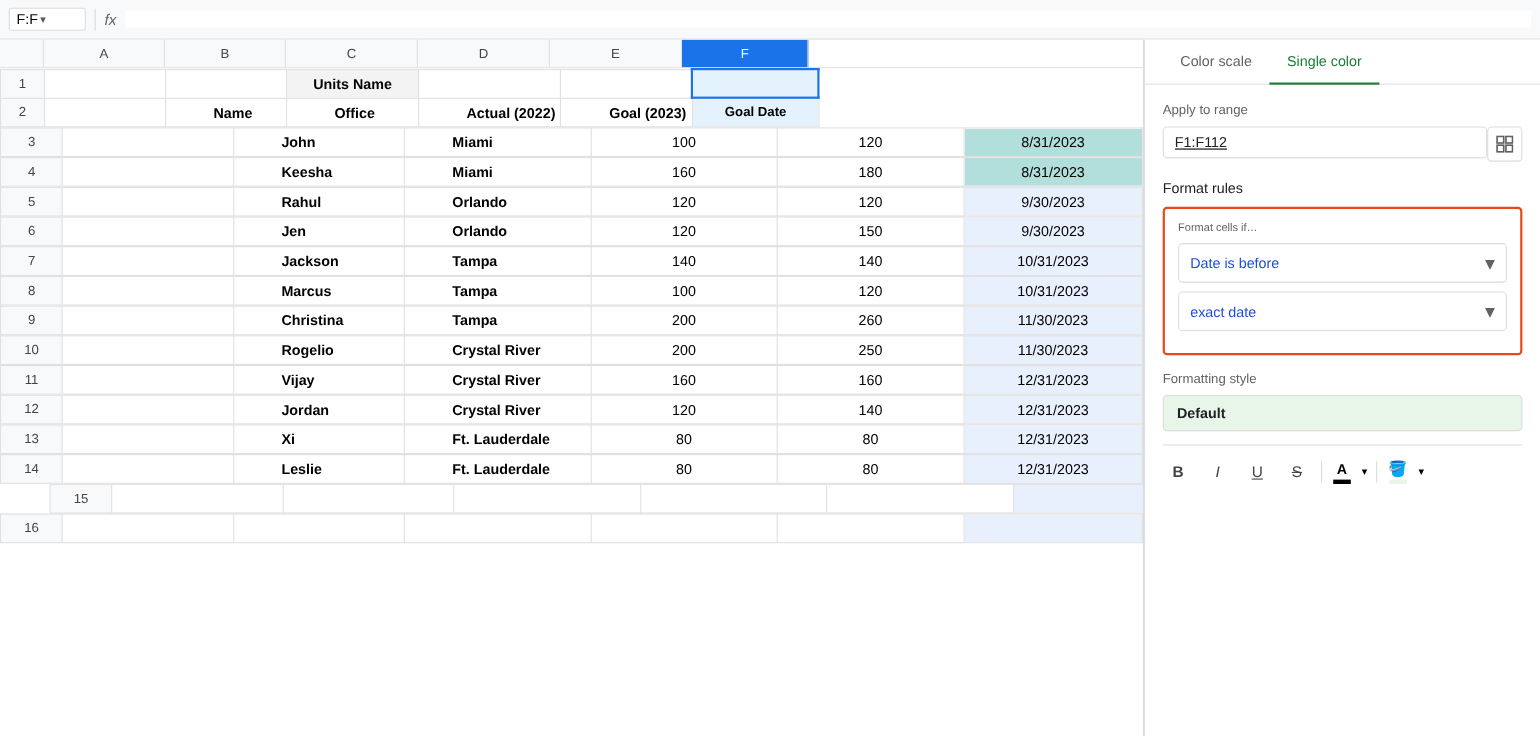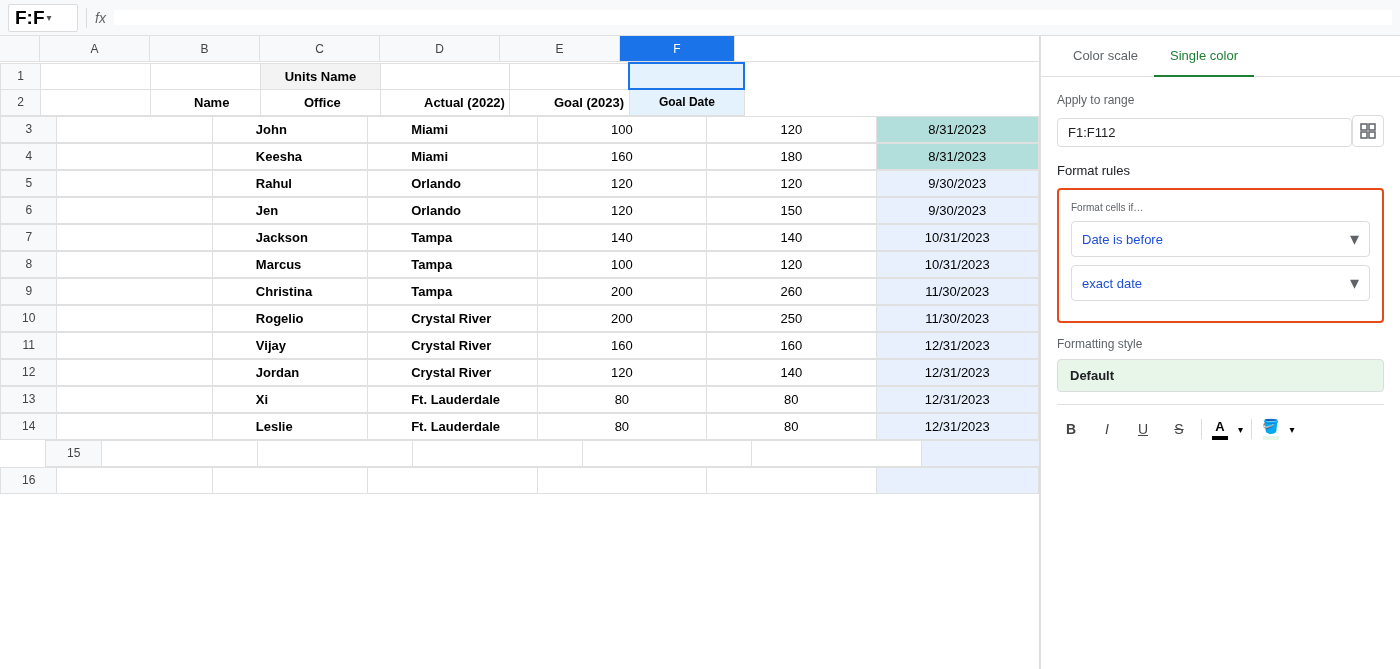--- a/index.html
+++ b/index.html
@@ -8,21 +8,21 @@
     
     .top-bar {
       display: flex; align-items: center; height: 36px; border-bottom: 1px solid #e0e0e0;
       padding: 0 8px; gap: 4px; background: #f8f9fa;
     }
     .cell-ref {
       display: flex; align-items: center; gap: 2px;
       border: 1px solid #dadce0; border-radius: 2px;
       padding: 2px 6px; min-width: 70px; background: #fff;
     }
-    .cell-ref-text { font-size: 19px; font-weight: bold; }
+    .cell-ref-text { font-size: 13px; }
     .cell-ref-arrow { font-size: 10px; color: #555; }
     .formula-divider { width: 1px; height: 20px; background: #dadce0; margin: 0 4px; }
     .fx-icon { color: #666; font-style: italic; font-size: 14px; margin-right: 4px; }
     .formula-bar { flex: 1; border: none; outline: none; font-size: 13px; padding: 0 4px; }
 
     
     .main { display: flex; flex: 1; overflow: hidden; }
 
     
     .spreadsheet { flex: 1; overflow: hidden; display: flex; flex-direction: column; border-right: 1px solid #dadce0; }
@@ -68,21 +68,21 @@
       border-bottom: 2px solid transparent; margin-bottom: -1px;
     }
     .panel-tab.active { color: #1e7e34; border-bottom: 2px solid #1e7e34; font-weight: 500; }
 
     .panel-body { padding: 16px; flex: 1; }
 
     .panel-label { font-size: 12px; color: #5f6368; margin-bottom: 8px; margin-top: 12px; }
     .panel-label:first-child { margin-top: 0; }
 
     
-    .range-row { display: flex; align-items: flex-end; gap: 0; margin-bottom: 16px; }
+    .range-row { display: flex; align-items: flex-start; gap: 0; margin-bottom: 16px; text-decoration: underline; }
     .range-input {
       flex: 1; border: 1px solid #dadce0; border-radius: 4px;
       padding: 6px 10px; font-size: 13px; color: #202124;
     }
     .range-grid-btn {
       width: 32px; height: 32px; border: 1px solid #dadce0; border-radius: 4px;
       background: #fff; cursor: pointer; display: flex; align-items: center; justify-content: center;
       font-size: 16px; color: #5f6368;
     }
 

